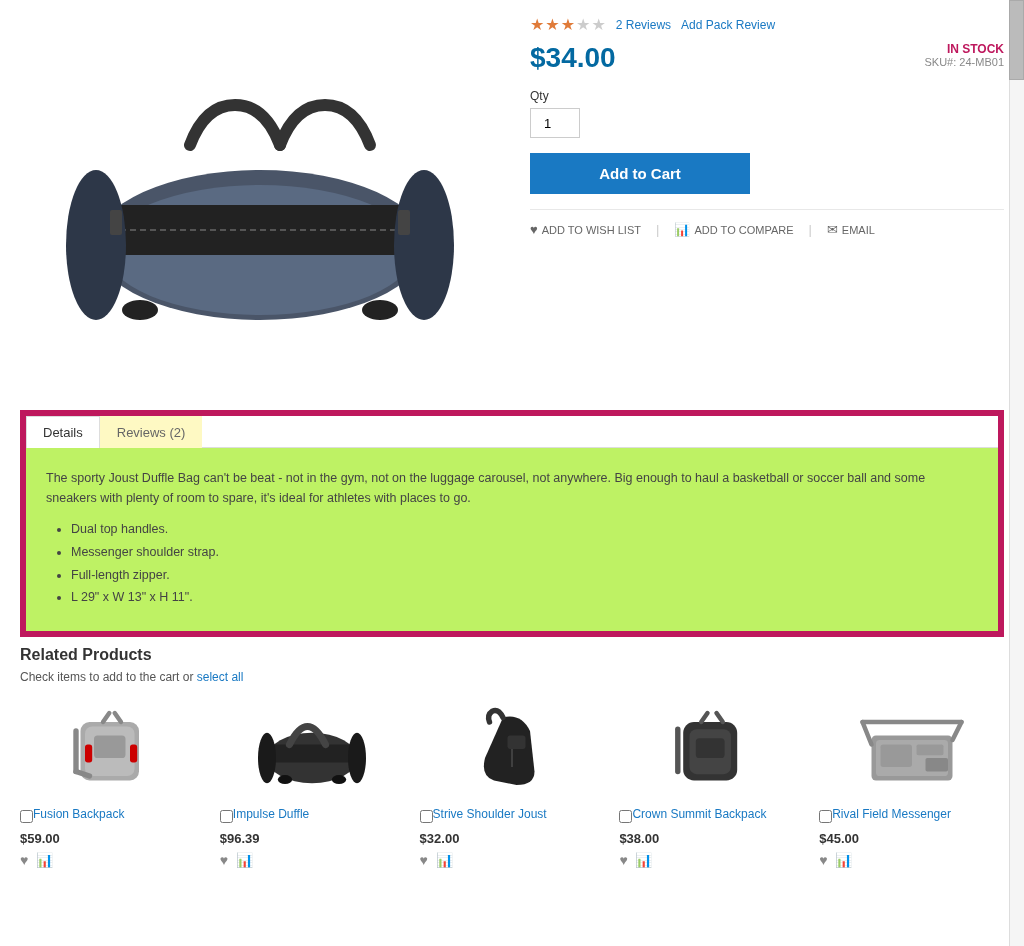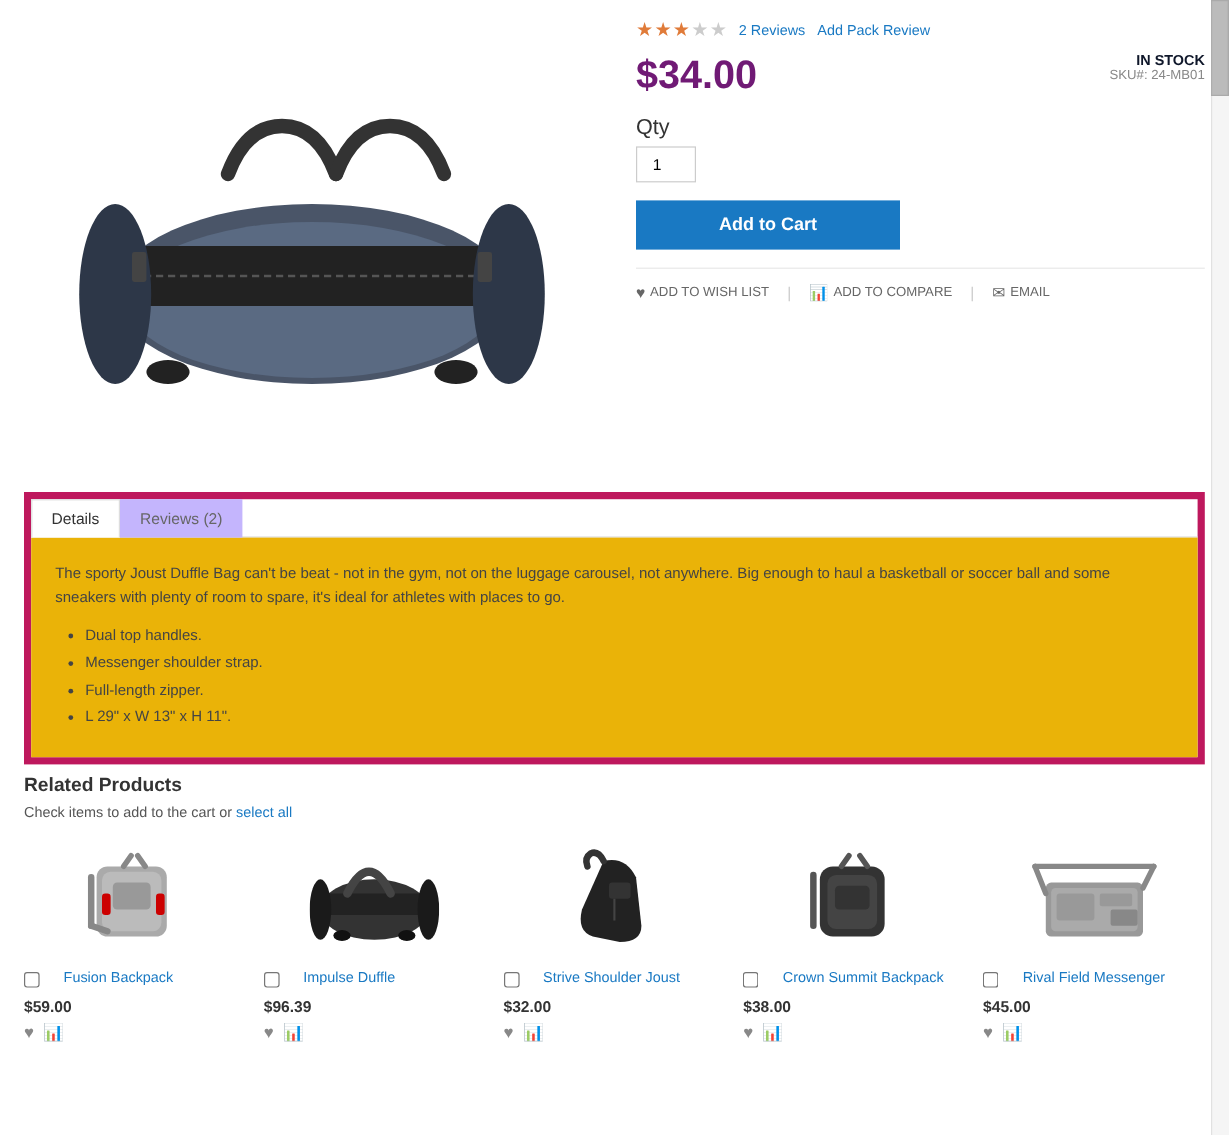--- a/index.html
+++ b/index.html
@@ -27,70 +27,70 @@
     .star { font-size: 16px; }
     .star.filled { color: #e07b39; }
     .star.empty { color: #ccc; }
 
     .reviews-link { color: #1979c3; font-size: 12px; text-decoration: none; }
 
     .add-review-link { color: #1979c3; font-size: 12px; text-decoration: none; }
 
     .price-row { display: flex; align-items: flex-start; justify-content: space-between; margin-bottom: 15px; }
 
-    .price { font-size: 33px; font-weight: bold; color: #701a75; }
+    .price { font-size: 28px; font-weight: bold; color: #0369a1; }
 
     .stock-info { text-align: right; }
-    .in-stock-label { color: #0f172a; font-size: 12px; font-weight: bold; text-transform: uppercase; }
+    .in-stock-label { color: #be185d; font-size: 12px; font-weight: bold; text-transform: uppercase; }
     .sku { font-size: 11px; color: #888; }
 
     .qty-section { margin-bottom: 15px; }
-    .qty-label { font-size: 18px; margin-bottom: 5px; color: #333; }
+    .qty-label { font-size: 12px; margin-bottom: 5px; color: #333; }
     .qty-input { width: 50px; height: 30px; border: 1px solid #ccc; text-align: center; font-size: 13px; padding: 2px; }
 
     .add-to-cart-btn { background: #1979c3; color: #fff; border: none; padding: 12px 40px; font-size: 15px; font-weight: bold; cursor: pointer; width: 220px; margin-bottom: 15px; }
 
     .action-links { display: flex; gap: 15px; align-items: center; border-top: 1px solid #e8e8e8; padding-top: 12px; }
 
     .action-link { display: flex; align-items: center; gap: 4px; color: #666; font-size: 11px; text-decoration: none; cursor: pointer; }
 
     .action-link .icon { font-size: 13px; }
 
     .action-separator { color: #ccc; }
 
     
     .tabs-section { margin-top: 20px; border: 6px solid #be185d; }
 
     .tabs-header { display: flex; border-bottom: 1px solid #ddd; }
 
-    .tab { padding: 8px 16px; font-size: 13px; cursor: pointer; border: 1px solid transparent; border-bottom: none; margin-bottom: -1px; color: #666; background: #c4b5fd; }
+    .tab { padding: 8px 16px; font-size: 13px; cursor: pointer; border: 1px solid transparent; border-bottom: none; margin-bottom: -1px; color: #666; background: #fef9c3; }
 
     .tab.active { background: #fff; border-color: #ddd; border-bottom-color: #fff; color: #333; font-weight: normal; }
 
-    .tab-content { padding: 20px; background: #eab308; }
+    .tab-content { padding: 20px; background: #bef264; }
 
     .tab-description { font-size: 12.5px; color: #444; line-height: 1.6; margin-bottom: 12px; }
 
     .feature-list { list-style: disc; padding-left: 25px; }
     .feature-list li { margin-bottom: 4px; font-size: 12.5px; color: #444; line-height: 1.5; }
 
     
     .related-section { margin-top: 9px; }
 
     .related-title { font-size: 16px; font-weight: bold; color: #333; margin-bottom: 6px; }
 
     .related-subtitle { font-size: 12px; margin-bottom: 15px; color: #555; }
 
     .related-subtitle a { color: #1979c3; text-decoration: none; }
 
     .related-products-grid { display: flex; gap: 15px; }
 
     .related-product { flex: 1; display: flex; flex-direction: column; align-items: flex-start; }
 
-    .related-product-checkbox-row { display: flex; align-items: center; gap: 20px; margin-bottom: 4px; }
+    .related-product-checkbox-row { display: flex; align-items: center; gap: 0; margin-bottom: 4px; }
 
     .related-product-checkbox { width: 13px; height: 13px; cursor: pointer; }
 
     .related-product-img { width: 100%; height: 100px; display: flex; align-items: center; justify-content: center; margin-bottom: 8px; overflow: hidden; }
 
     .related-product-img svg { max-width: 120px; max-height: 90px; }
 
     .related-product-name { font-size: 12px; color: #1979c3; margin-bottom: 4px; line-height: 1.3; }
 
     .related-product-price { font-size: 13px; font-weight: bold; color: #333; margin-bottom: 6px; }

